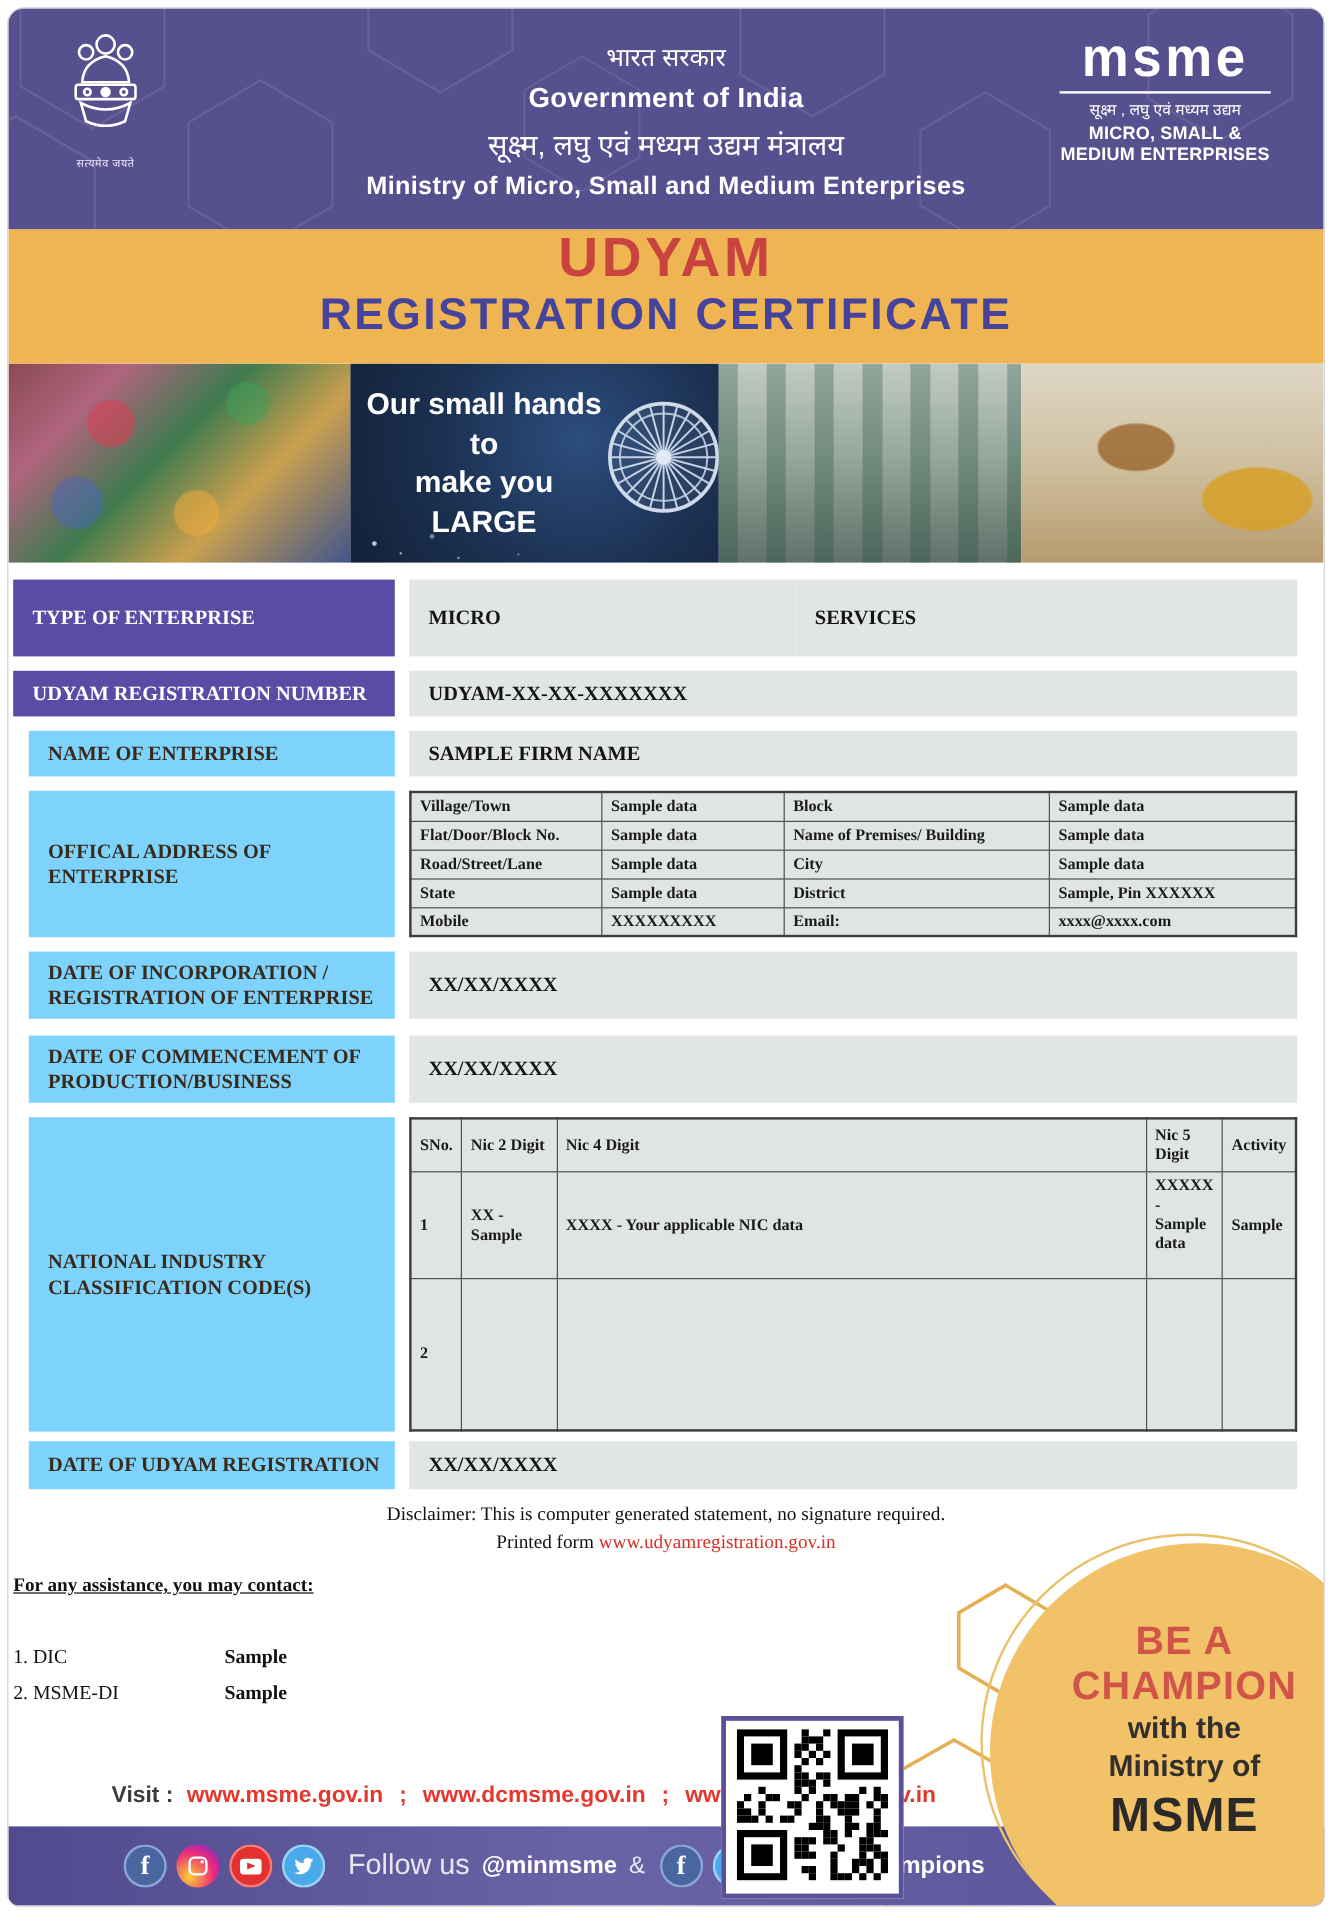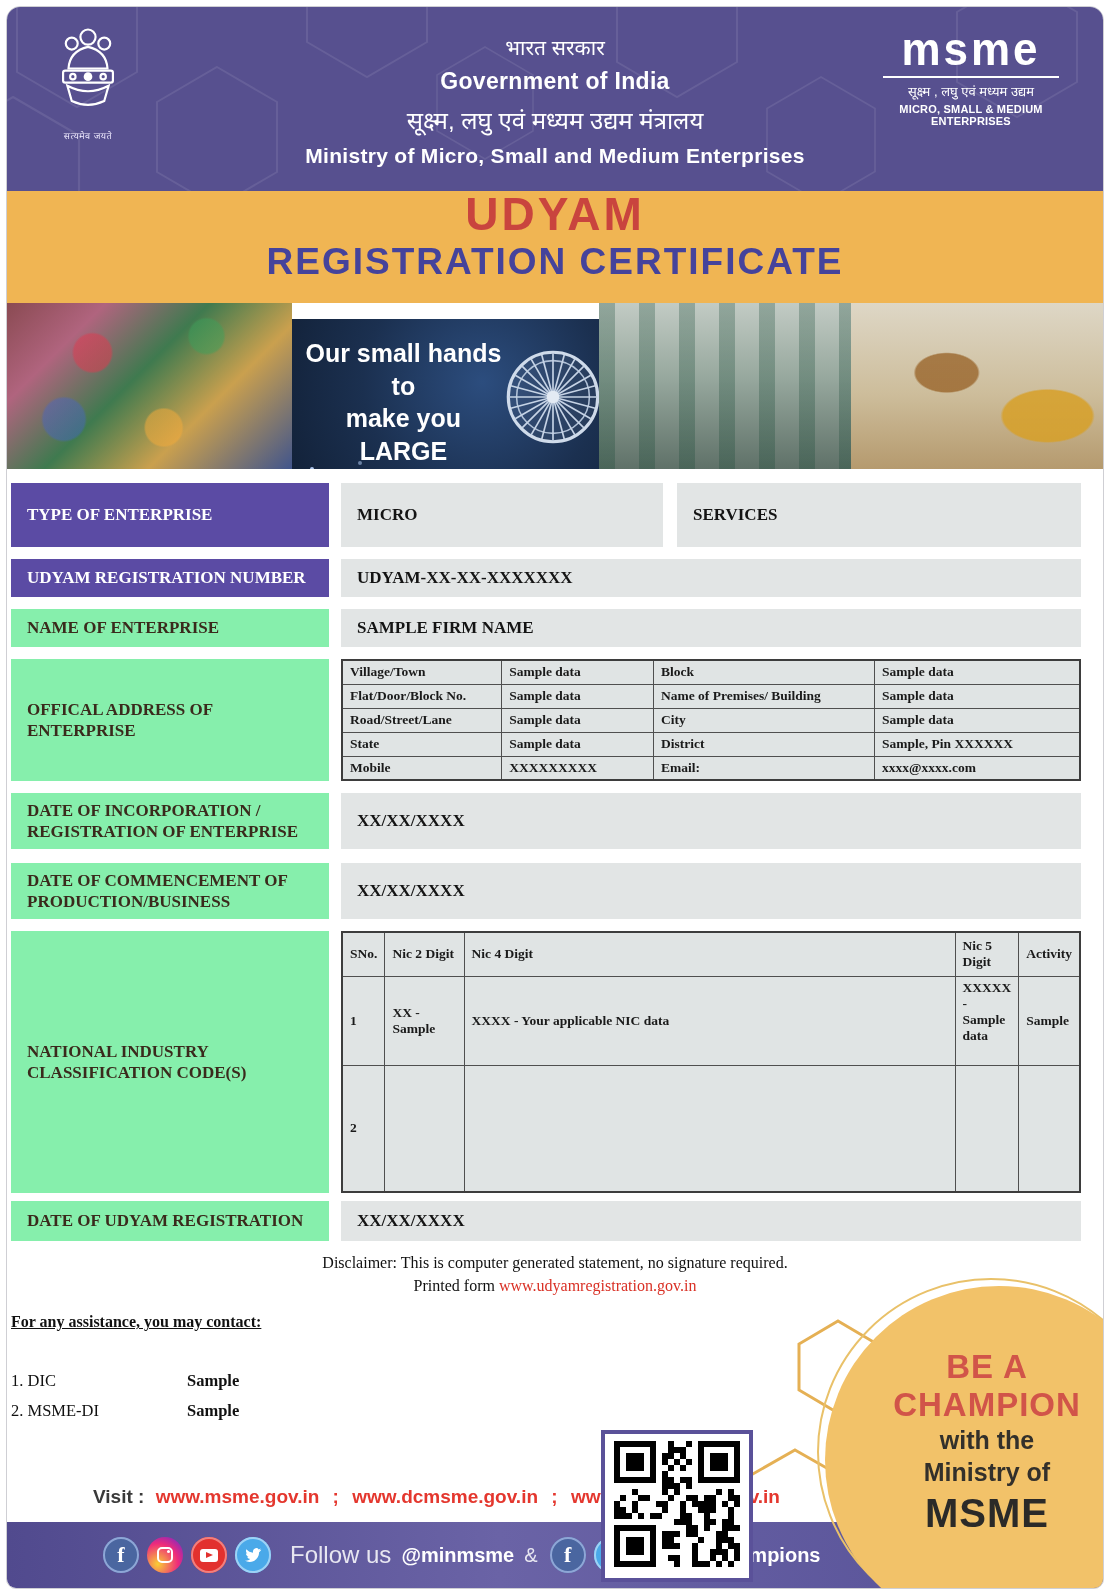--- a/index.html
+++ b/index.html
@@ -23,41 +23,41 @@
   .hdr-text .l1 { font-size:21px; margin-bottom:7px; }
   .hdr-text .l2 { font-size:23px; font-weight:bold; margin-bottom:8px; letter-spacing:.3px; }
   .hdr-text .l3 { font-size:24px; margin-bottom:8px; }
   .hdr-text .l4 { font-size:21px; font-weight:bold; letter-spacing:.3px; }
 
   .msme-logo { position:absolute; right:42px; top:22px; width:180px; text-align:center; color:#fff; }
   .msme-word { font-size:44px; font-weight:800; letter-spacing:3px; line-height:.9;
                transform:scaleY(1.05); font-family:"Liberation Sans", sans-serif; }
   .msme-rule { height:2px; background:#fff; margin:7px 2px 4px 2px; }
   .msme-hi { font-size:13px; margin-bottom:3px; }
-  .msme-en { font-size:11px; font-weight:bold; letter-spacing:.2px; }
+  .msme-en { font-size:15px; font-weight:bold; letter-spacing:.2px; }
 
   
   .band { height:112px; background:#f0b553; display:flex; flex-direction:column; align-items:center;
           }
   .t1 { font-size:46px; font-weight:800; color:#c9443e; letter-spacing:3px; line-height:1; }
   .t2 { font-size:37px; font-weight:800; color:#45439b; letter-spacing:2px; margin-top:6px; line-height:1; }
 
   
   .banner { position:relative; height:166px; display:flex; overflow:hidden; }
   .seg { position:relative; height:100%; }
   .seg-craft { width:26%;
      background:
        radial-gradient(circle at 30% 30%, rgba(220,60,80,.55) 0 8%, transparent 9%),
        radial-gradient(circle at 70% 20%, rgba(60,160,90,.5) 0 7%, transparent 8%),
        radial-gradient(circle at 55% 75%, rgba(240,170,60,.55) 0 9%, transparent 10%),
        radial-gradient(circle at 20% 70%, rgba(70,100,200,.45) 0 8%, transparent 9%),
        linear-gradient(135deg,#8a4a52 0%,#b0647e 22%,#3f7a4f 45%,#caa04e 68%,#41558c 100%); }
   .seg-navy { width:28%;
      background:radial-gradient(circle at 62% 38%, #2c4d7e 0%, #1b3050 55%, #122138 100%);
-     display:flex; align-items:center;margin-top:16px; }
+     display:flex; align-items:center; }
   .seg-navy::after { content:""; position:absolute; left:18px; bottom:14px; width:4px; height:4px;
      border-radius:50%; background:rgba(190,215,255,.9);
      box-shadow:22px 8px 0 -1px rgba(190,215,255,.7), 48px -6px 0 0 rgba(190,215,255,.5),
                 70px 12px 0 -1px rgba(190,215,255,.65), 10px -18px 0 -2px rgba(190,215,255,.5),
                 95px -2px 0 -2px rgba(190,215,255,.5), 120px 9px 0 -1px rgba(190,215,255,.4); }
   .slogan { color:#fff; font-size:25px; font-weight:bold; line-height:1.3; text-align:center;
             width:100%; padding-right:92px; padding-left:8px; }
   .wheel { position:absolute; right:-6px; top:26px; opacity:.95; }
   .seg-office { width:23%;
      background:
@@ -66,25 +66,25 @@
   .seg-farm { width:23%;
      background:
        radial-gradient(ellipse at 38% 42%, rgba(150,95,35,.75) 0 14%, transparent 15%),
        radial-gradient(ellipse at 78% 68%, rgba(215,160,40,.85) 0 16%, transparent 17%),
        linear-gradient(180deg,#ded7c6 0%,#cdbd9b 55%,#b59a6e 100%); }
   .content { padding:14px 18px 0 4px; }
   .row { display:grid; grid-template-columns:318px 740px; column-gap:12px; margin-bottom:12px; }
   .lbl { display:flex; align-items:center; padding:6px 10px 6px 16px;
          font-family:"Liberation Serif", serif; font-weight:bold; font-size:17px; line-height:1.25; }
   .lbl-purple { background:#5b4ba4; color:#ffffff; }
-  .lbl-yellow { background:#86efac; color:#3a2a1c; }
+  .lbl-yellow { background:#7dd3fc; color:#3a2a1c;margin-left:13px; }
   .val { background:#e2e5e5; display:flex; align-items:center; padding-left:16px;
          font-family:"Liberation Serif", serif; font-weight:bold; font-size:17px; color:#141414; }
   .h64 { height:64px; } .h38 { height:38px; } .h56 { height:56px; } .h40 { height:40px; }
-  .val-split { display:grid; grid-template-columns:322px 1fr; column-gap:14px; }
+  .val-split { display:grid; grid-template-columns:322px 1fr; }
 
   
   table.grid { border-collapse:collapse; width:740px; background:#e0e4e4;
                font-family:"Liberation Serif", serif; font-size:13.5px; font-weight:bold; color:#1a1a1a; }
   table.grid td, table.grid th { border:1px solid #4f4f4f; padding:3px 7px; text-align:left; vertical-align:middle; }
   table.grid { border:2px solid #3d3d3d; }
   .addr td:nth-child(1){ width:160px; } .addr td:nth-child(2){ width:152px; }
   .addr td:nth-child(3){ width:222px; } .addr td:nth-child(4){ width:206px; }
   .addr tr { height:24px; }
   .nic th:nth-child(1){ width:34px; } .nic th:nth-child(2){ width:80px; }

